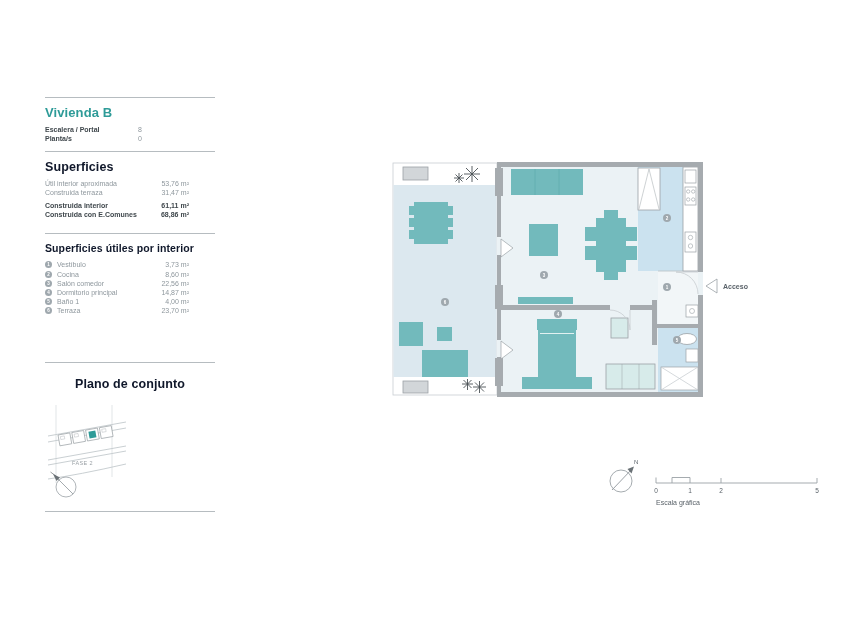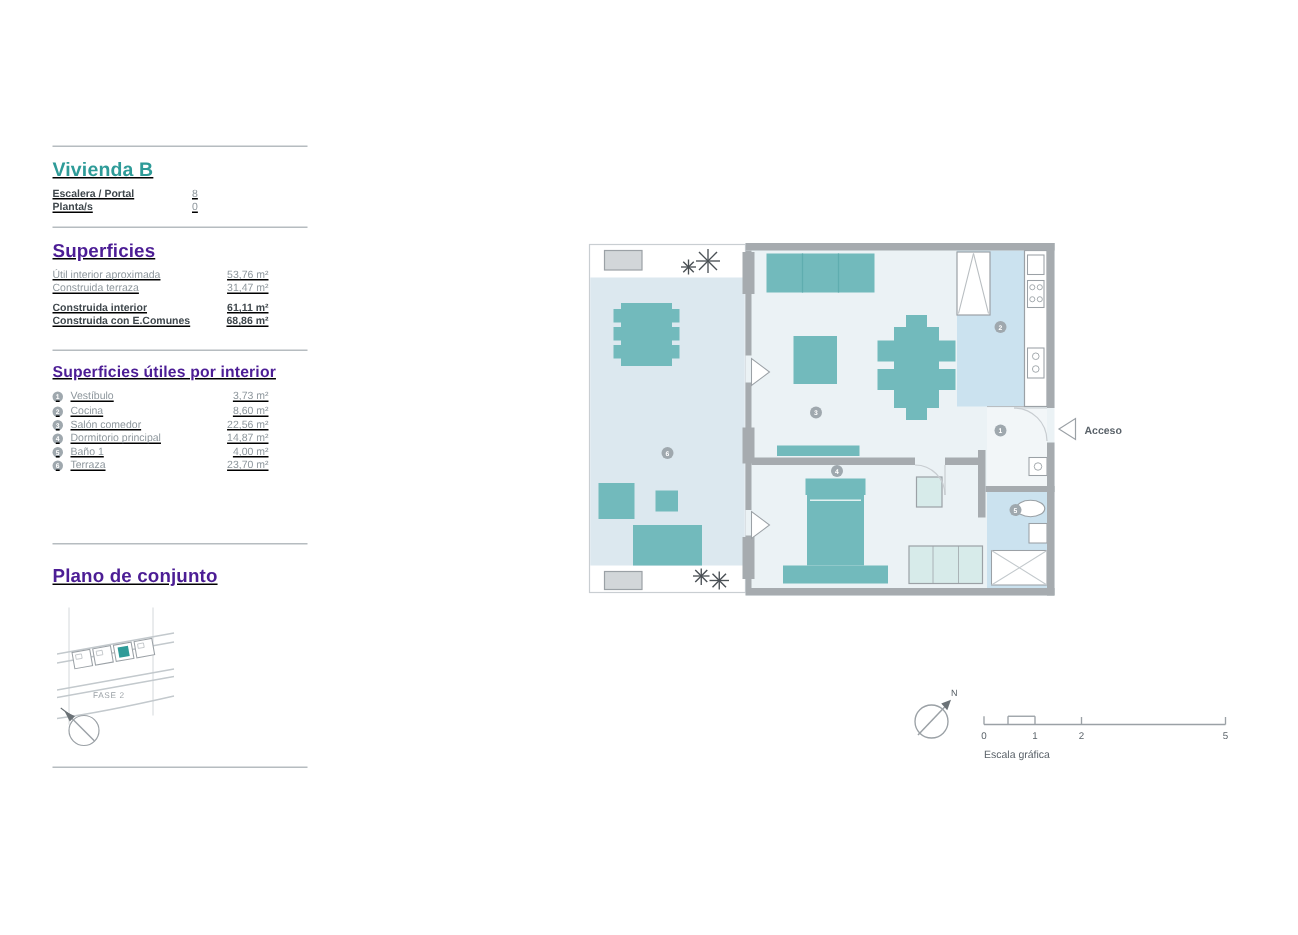--- a/index.html
+++ b/index.html
@@ -1,24 +1,24 @@
 <!DOCTYPE html>
 <html><head>
 <meta charset="utf-8">
 <style>
   html,body{margin:0;padding:0;background:#ffffff;}
   body{
     width:865px;height:623px;position:relative;overflow:hidden;
     font-family:"Liberation Sans",sans-serif;
     -webkit-font-smoothing:antialiased;
   }
-  .sidebar{position:absolute;left:35px;top:97px;width:170px;text-decoration:underline;}
+  .sidebar{position:absolute;left:45px;top:97px;width:170px;}
   .rule{border-top:1px solid #b6bcc0;height:0;margin:0;}
   .title{color:#2e9b98;font-size:13px;font-weight:bold;margin:7px 0 5px 0;letter-spacing:.1px;}
-  .sec-h{color:#4c1d95;font-size:12.5px;font-weight:bold;margin:8px 0 6px 0;letter-spacing:.1px;}
+  .sec-h{color:#0f172a;font-size:12.5px;font-weight:bold;margin:8px 0 6px 0;letter-spacing:.1px;}
   .sec-h.small{font-size:10.5px;}
   .info-row{display:flex;font-size:7px;line-height:9px;}
   .info-row .lbl{width:93px;flex:none;font-weight:bold;color:#3f474c;}
   .info-row .val{color:#8e979d;}
   .sup-block{margin-bottom:2px;}
   .sup-row{display:flex;justify-content:space-between;font-size:7px;line-height:8.6px;color:#8e979d;padding-right:26px;}
   .sup-row.bold{color:#3f474c;font-weight:bold;}
   .sup-row.gap{margin-top:5px;}
   .est-row{display:flex;align-items:center;font-size:7px;line-height:9.2px;color:#8e979d;padding-right:26px;}
   .est-row .badge{width:7px;height:7px;border-radius:50%;background:#9fa8ae;color:#fff;
@@ -101,21 +101,21 @@
     </div>
     <div class="est-row">
       <span class="badge">6</span>
       <span class="name">Terraza</span>
       <span>23,70 m²</span>
     </div>
   </div>
 
   <div class="rule mt46"></div>
 
-  <div class="sec-h" style="margin-top:14px;">Plano de conjunto</div>
+  <div class="sec-h" style="margin-top:14px;text-align:center;">Plano de conjunto</div>
 
   <svg class="minimap" width="80" height="102" viewBox="0 0 80 102">
     <g stroke="#cfd4d7" stroke-width="0.6">
       <line x1="8" y1="2" x2="8" y2="80"></line>
       <line x1="64" y1="2" x2="64" y2="74"></line>
     </g>
     <g stroke="#c3c9cd" stroke-width="0.9" fill="none">
       <line x1="0" y1="33" x2="78" y2="19"></line>
       <line x1="0" y1="39" x2="78" y2="25"></line>
       <line x1="0" y1="57" x2="78" y2="43"></line>

